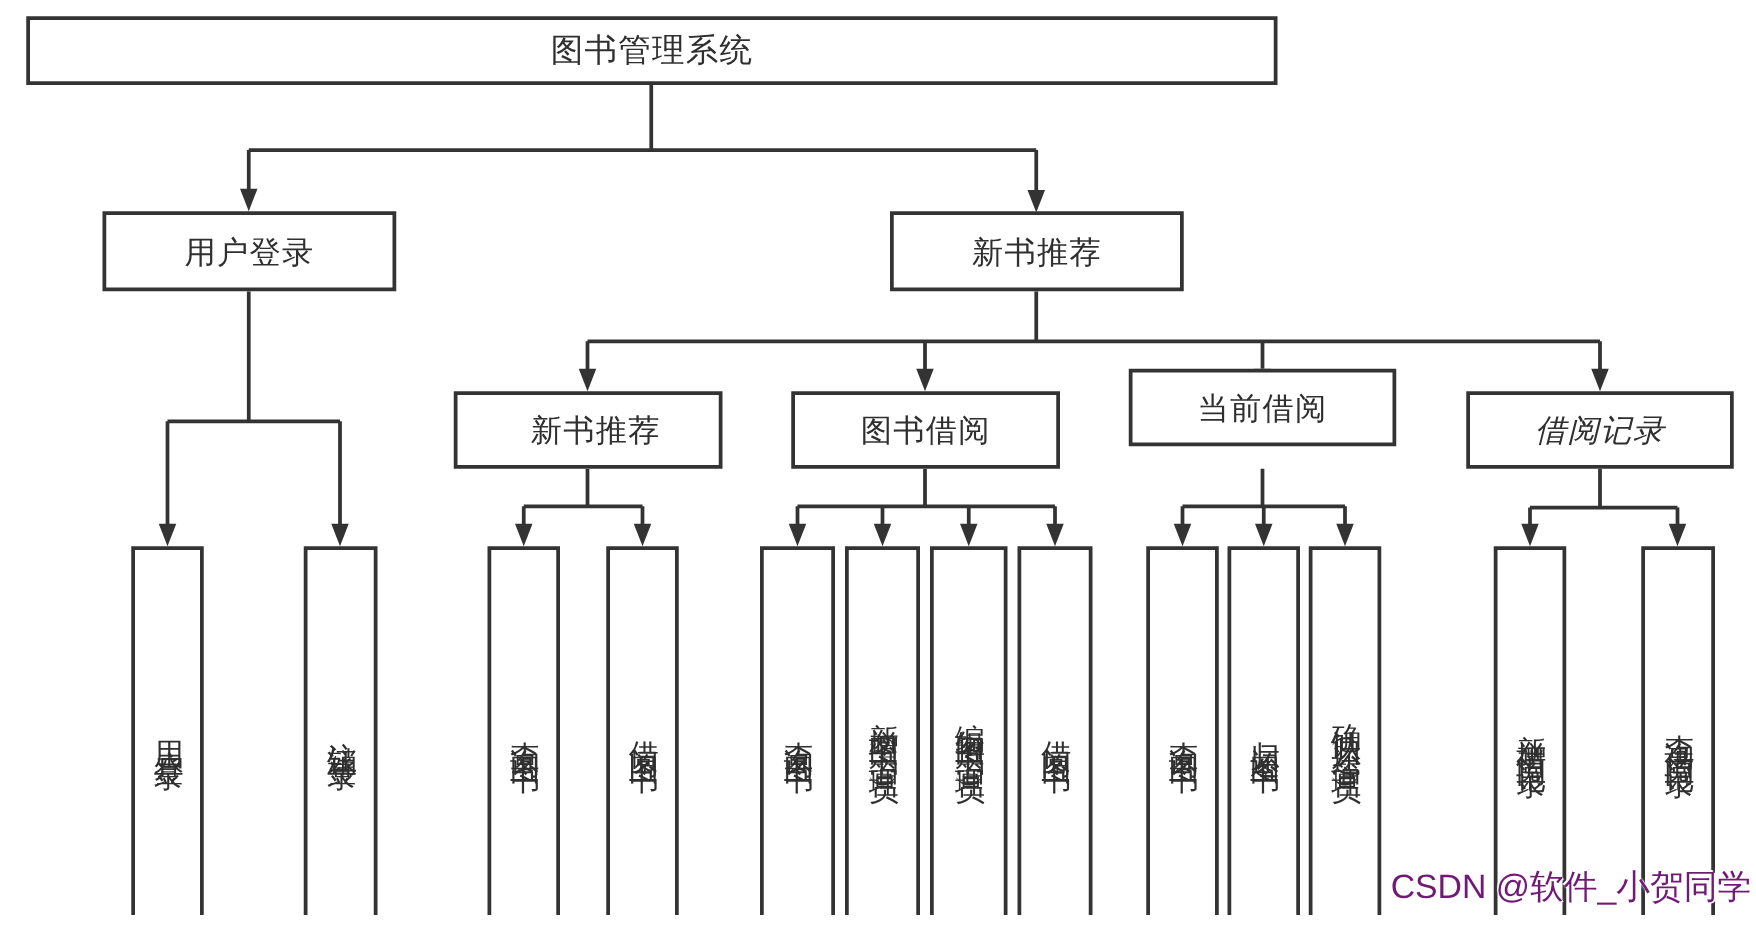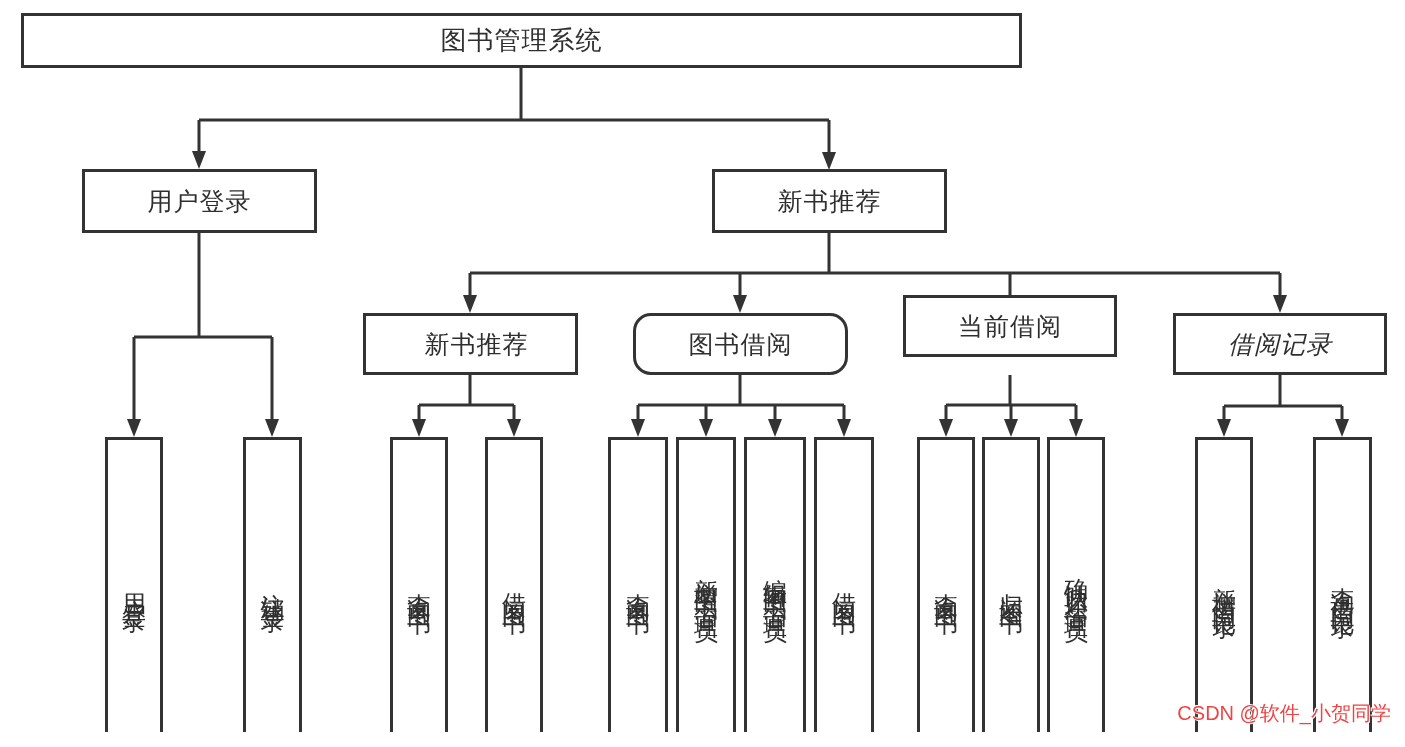--- a/index.html
+++ b/index.html
@@ -41,24 +41,24 @@
     text-orientation: mixed;
     font-size: 24px;
     line-height: 1;
     letter-spacing: 6px;
     color: #2f2f2f;
     white-space: nowrap;
   }
   .hlabel { white-space: nowrap; }
   .watermark {
     position: absolute;
-    right: 14px;
+    right: 4px;
     bottom: 5px;
-    font-size: 20px;
-    color: #ef4444;
+    font-size: 27px;
+    color: #701a75;
     text-shadow: 1px 1px 0 #ffffff, -1px -1px 0 #ffffff, 0 0 2px #ffffff;
     z-index: 5;
     white-space: nowrap;
   }
 </style>
 </head>
 <body>
 
 <div class="stage">
 
@@ -102,21 +102,21 @@
   <div class="node hbox" style="left:82px; top:169px; width:235px; height:64px;">
     <span class="hlabel">用户登录</span>
   </div>
   <div class="node hbox" style="left:712px; top:169px; width:235px; height:64px;">
     <span class="hlabel">新书推荐</span>
   </div>
 
   <div class="node hbox" style="left:363px; top:313px; width:215px; height:62px;padding-left:12px;">
     <span class="hlabel">新书推荐</span>
   </div>
-  <div class="node hbox" style="left:633px; top:313px; width:215px; height:62px;border-radius:18px;">
+  <div class="node hbox" style="left:633px; top:313px; width:215px; height:62px;">
     <span class="hlabel">图书借阅</span>
   </div>
   <div class="node hbox" style="left:903px; top:295px; width:214px; height:62px;">
     <span class="hlabel">当前借阅</span>
   </div>
   <div class="node hbox" style="left:1173px; top:313px; width:214px; height:62px;font-style:italic;">
     <span class="hlabel">借阅记录</span>
   </div>
 
   <div class="node vbox" style="left:105px; top:437px; width:58px; height:298px;">

